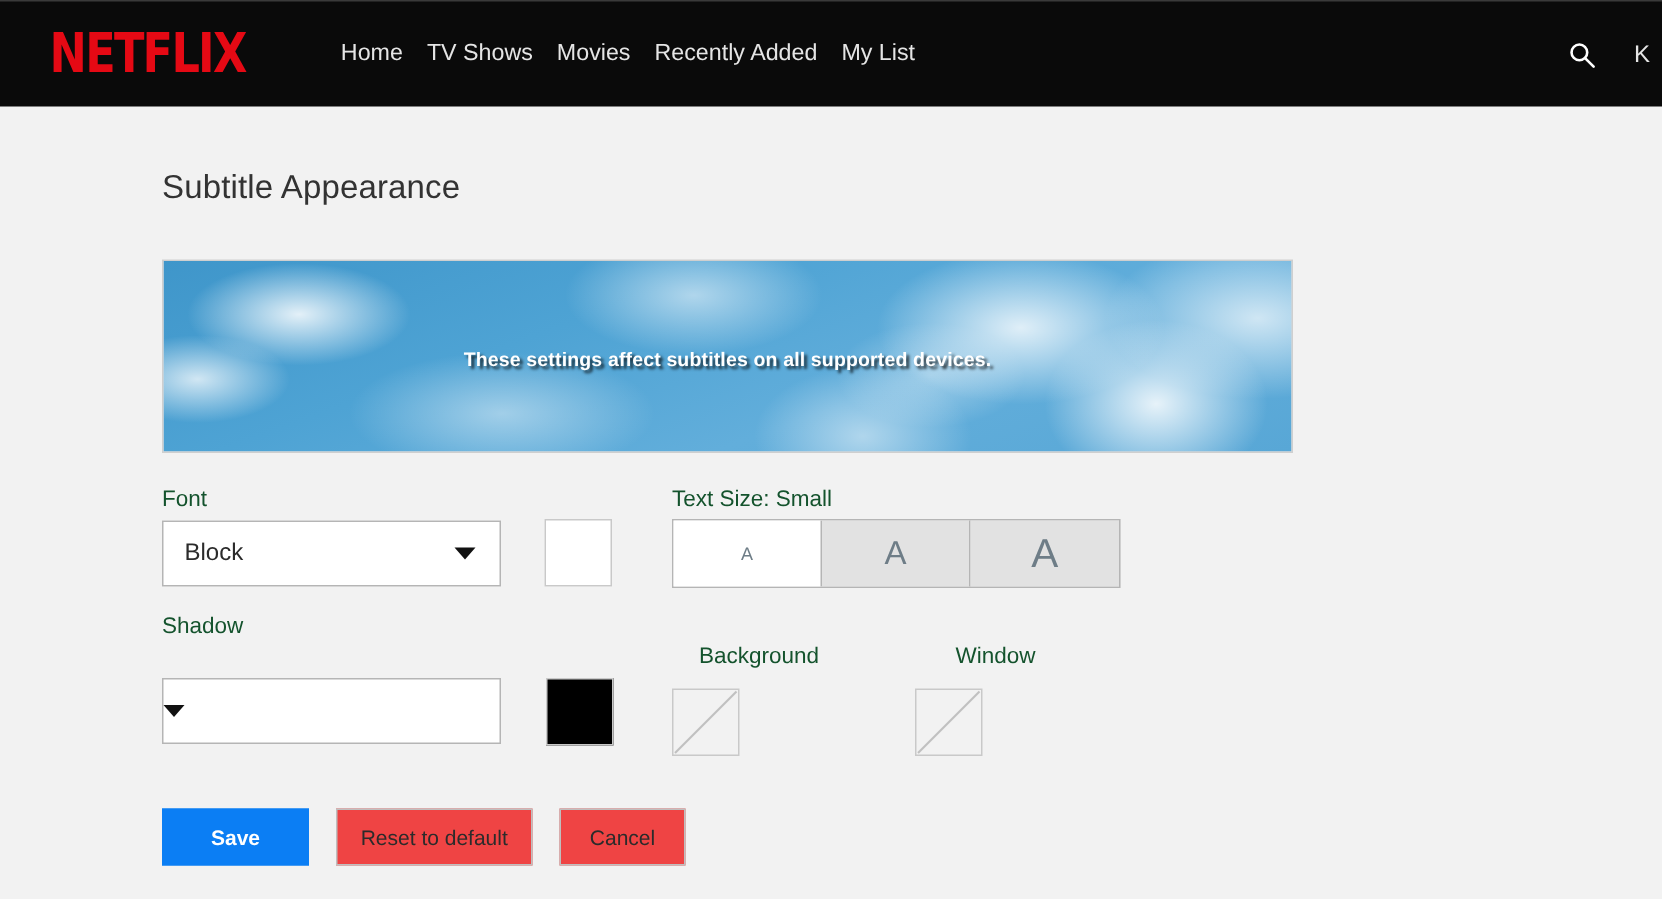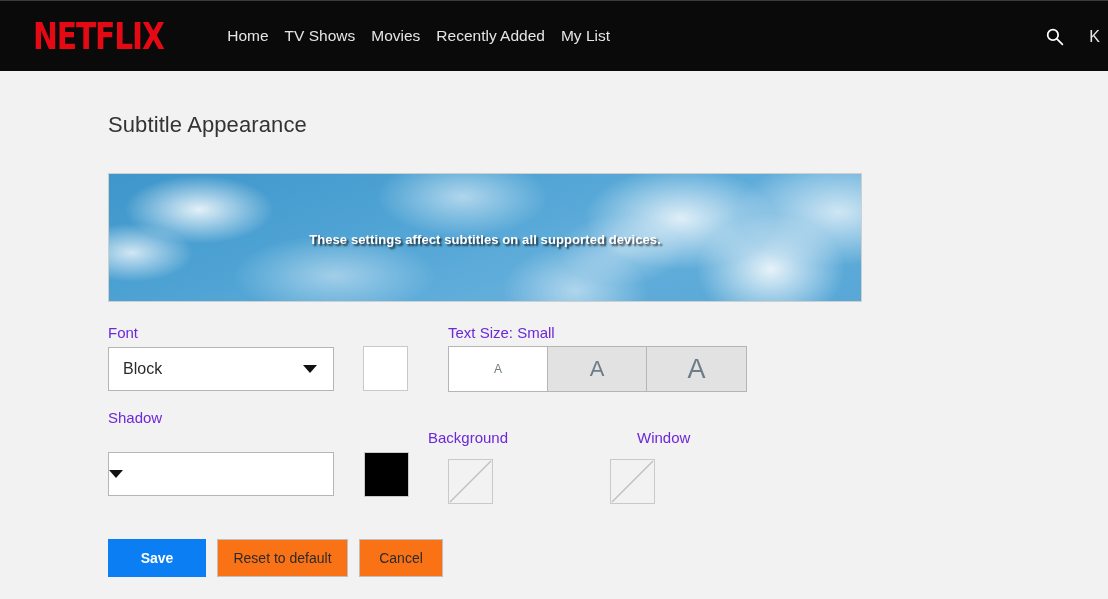--- a/index.html
+++ b/index.html
@@ -123,21 +123,21 @@
     font-weight: bold;
     letter-spacing: 0.1px;
     text-shadow: 2px 2px 2px rgba(0,0,0,0.75);
     user-select: none;
   }
 
   
   .field-label {
     position: absolute;
     font-size: 15px;
-    color: #6d28d9;
+    color: #14532d;
   }
   .select-box {
     position: absolute;
     width: 226px;
     height: 44px;
     background: #ffffff;
     border: 1px solid #b5b5b5;
     box-sizing: border-box;
     display: flex;
     align-items: center;
@@ -208,32 +208,32 @@
   .size-btn.s1 { font-size: 12px; }
   .size-btn.s2 { font-size: 22px; }
   .size-btn.s3 { font-size: 27px; }
 
   
   .actions {
     position: absolute;
     left: 108px;
     top: 539px;
     display: flex;
-    gap: 11px;
+    gap: 18px;
   }
   .btn {
     height: 38px;
     border: 1px solid #bfbfbf;
     box-sizing: border-box;
     font-size: 14px;
     display: flex;
     align-items: center;
     justify-content: center;
     cursor: pointer;
-    background: #f97316;
+    background: #ef4444;
     color: #2b2b2b;
   }
   .btn-primary {
     background: #0b7ef4;
     border-color: #0b7ef4;
     color: #ffffff;
     font-weight: bold;
     width: 98px;
   }
   .btn-reset { width: 131px; }
@@ -283,21 +283,21 @@
   <div class="size-btn s2">A</div>
   <div class="size-btn s3">A</div>
 </div>
 
 <div class="field-label" style="left:108px; top:409px;">Shadow</div>
 <div class="select-box" style="left:108px; top:452px;">
   <span class="select-caret"></span>
 </div>
 <div class="color-swatch" style="left:364px; top:452px; background:#000000;"></div>
 
-<div class="field-label" style="left:428px; top:429px;">Background</div>
+<div class="field-label" style="left:466px; top:429px;">Background</div>
 <div class="swatch-empty" style="left:448px; top:459px;">
   <svg width="43" height="43">
     <line x1="1" y1="42" x2="42" y2="1" stroke="#c0c0c0" stroke-width="1.4"></line>
   </svg>
 </div>
 
 <div class="field-label" style="left:608px; top:429px;margin-left:29px;">Window</div>
 <div class="swatch-empty" style="left:610px; top:459px;">
   <svg width="43" height="43">
     <line x1="1" y1="42" x2="42" y2="1" stroke="#c0c0c0" stroke-width="1.4"></line>

